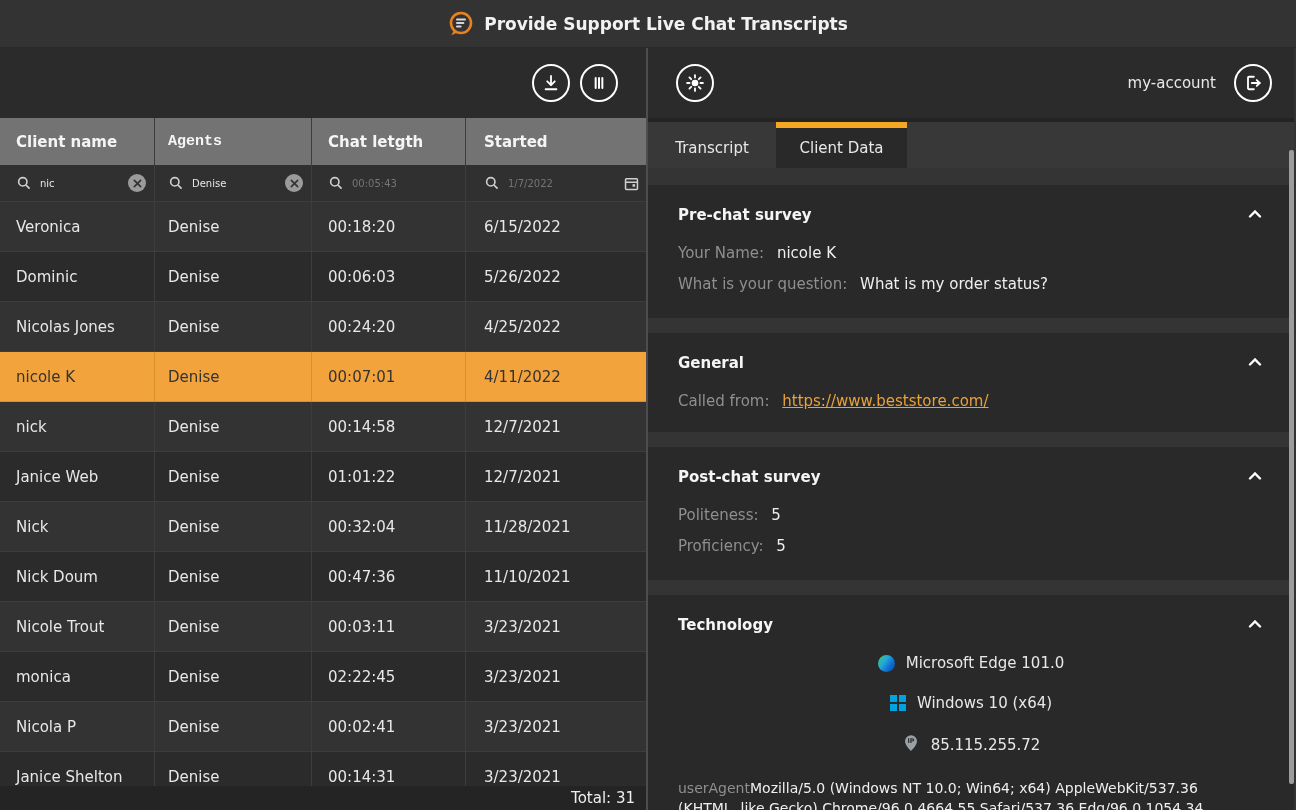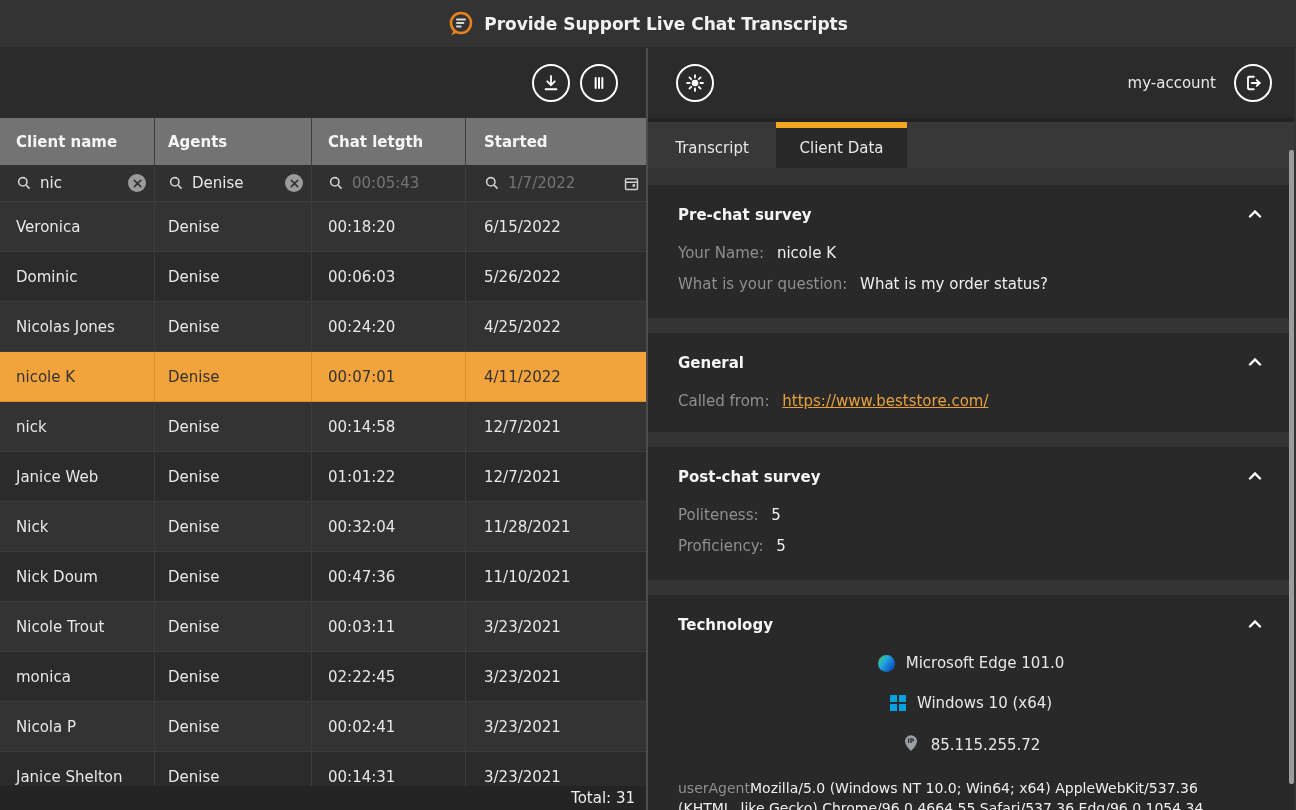--- a/index.html
+++ b/index.html
@@ -35,33 +35,33 @@
 
   
   .thead, .filter-row, .trow {
     display:grid; grid-template-columns:155px 157px 154px 182px;
   }
   .thead { height:47px; background:#737373; }
   .thead .hcell {
     display:flex; align-items:center; padding-left:16px; font-weight:bold; color:#f5f5f5;
     border-right:1px solid #3d3d3d;
   }
-  .thead .hcell:nth-child(2){ padding-left:13px; }
+  .thead .hcell:nth-child(2){ padding-left:13px;font-family:Liberation Mono, monospace; }
   .thead .hcell:nth-child(4){ padding-left:18px; border-right:none; }
   .filter-row { height:37px; background:#303030; border-bottom:1px solid #3d3d3d; }
   .fcell {
     display:flex; align-items:center; padding-left:16px; padding-right:8px;
     border-right:1px solid #3d3d3d; position:relative;
   }
   .fcell:nth-child(2){ padding-left:13px; }
   .fcell:nth-child(4){ padding-left:18px; border-right:none; }
   .fcell .search-icon { margin-right:8px; flex-shrink:0; }
   .fcell input {
     background:transparent; border:none; outline:none; color:#e8e8e8;
-    font-family:inherit; font-size:15px; width:100%; min-width:0;
+    font-family:inherit; font-size:10px; width:100%; min-width:0;
   }
   .fcell input::placeholder { color:#757575; opacity:1; }
   .clear-btn {
     width:18px; height:18px; border-radius:50%; background:#9b9b9b; flex-shrink:0;
     display:flex; align-items:center; justify-content:center; cursor:pointer;
   }
   .rows { height:584px; overflow:hidden; }
   .trow { height:50px; cursor:pointer; }
   .trow.odd  { background:#333333; }
   .trow.even { background:#2b2b2b; }

